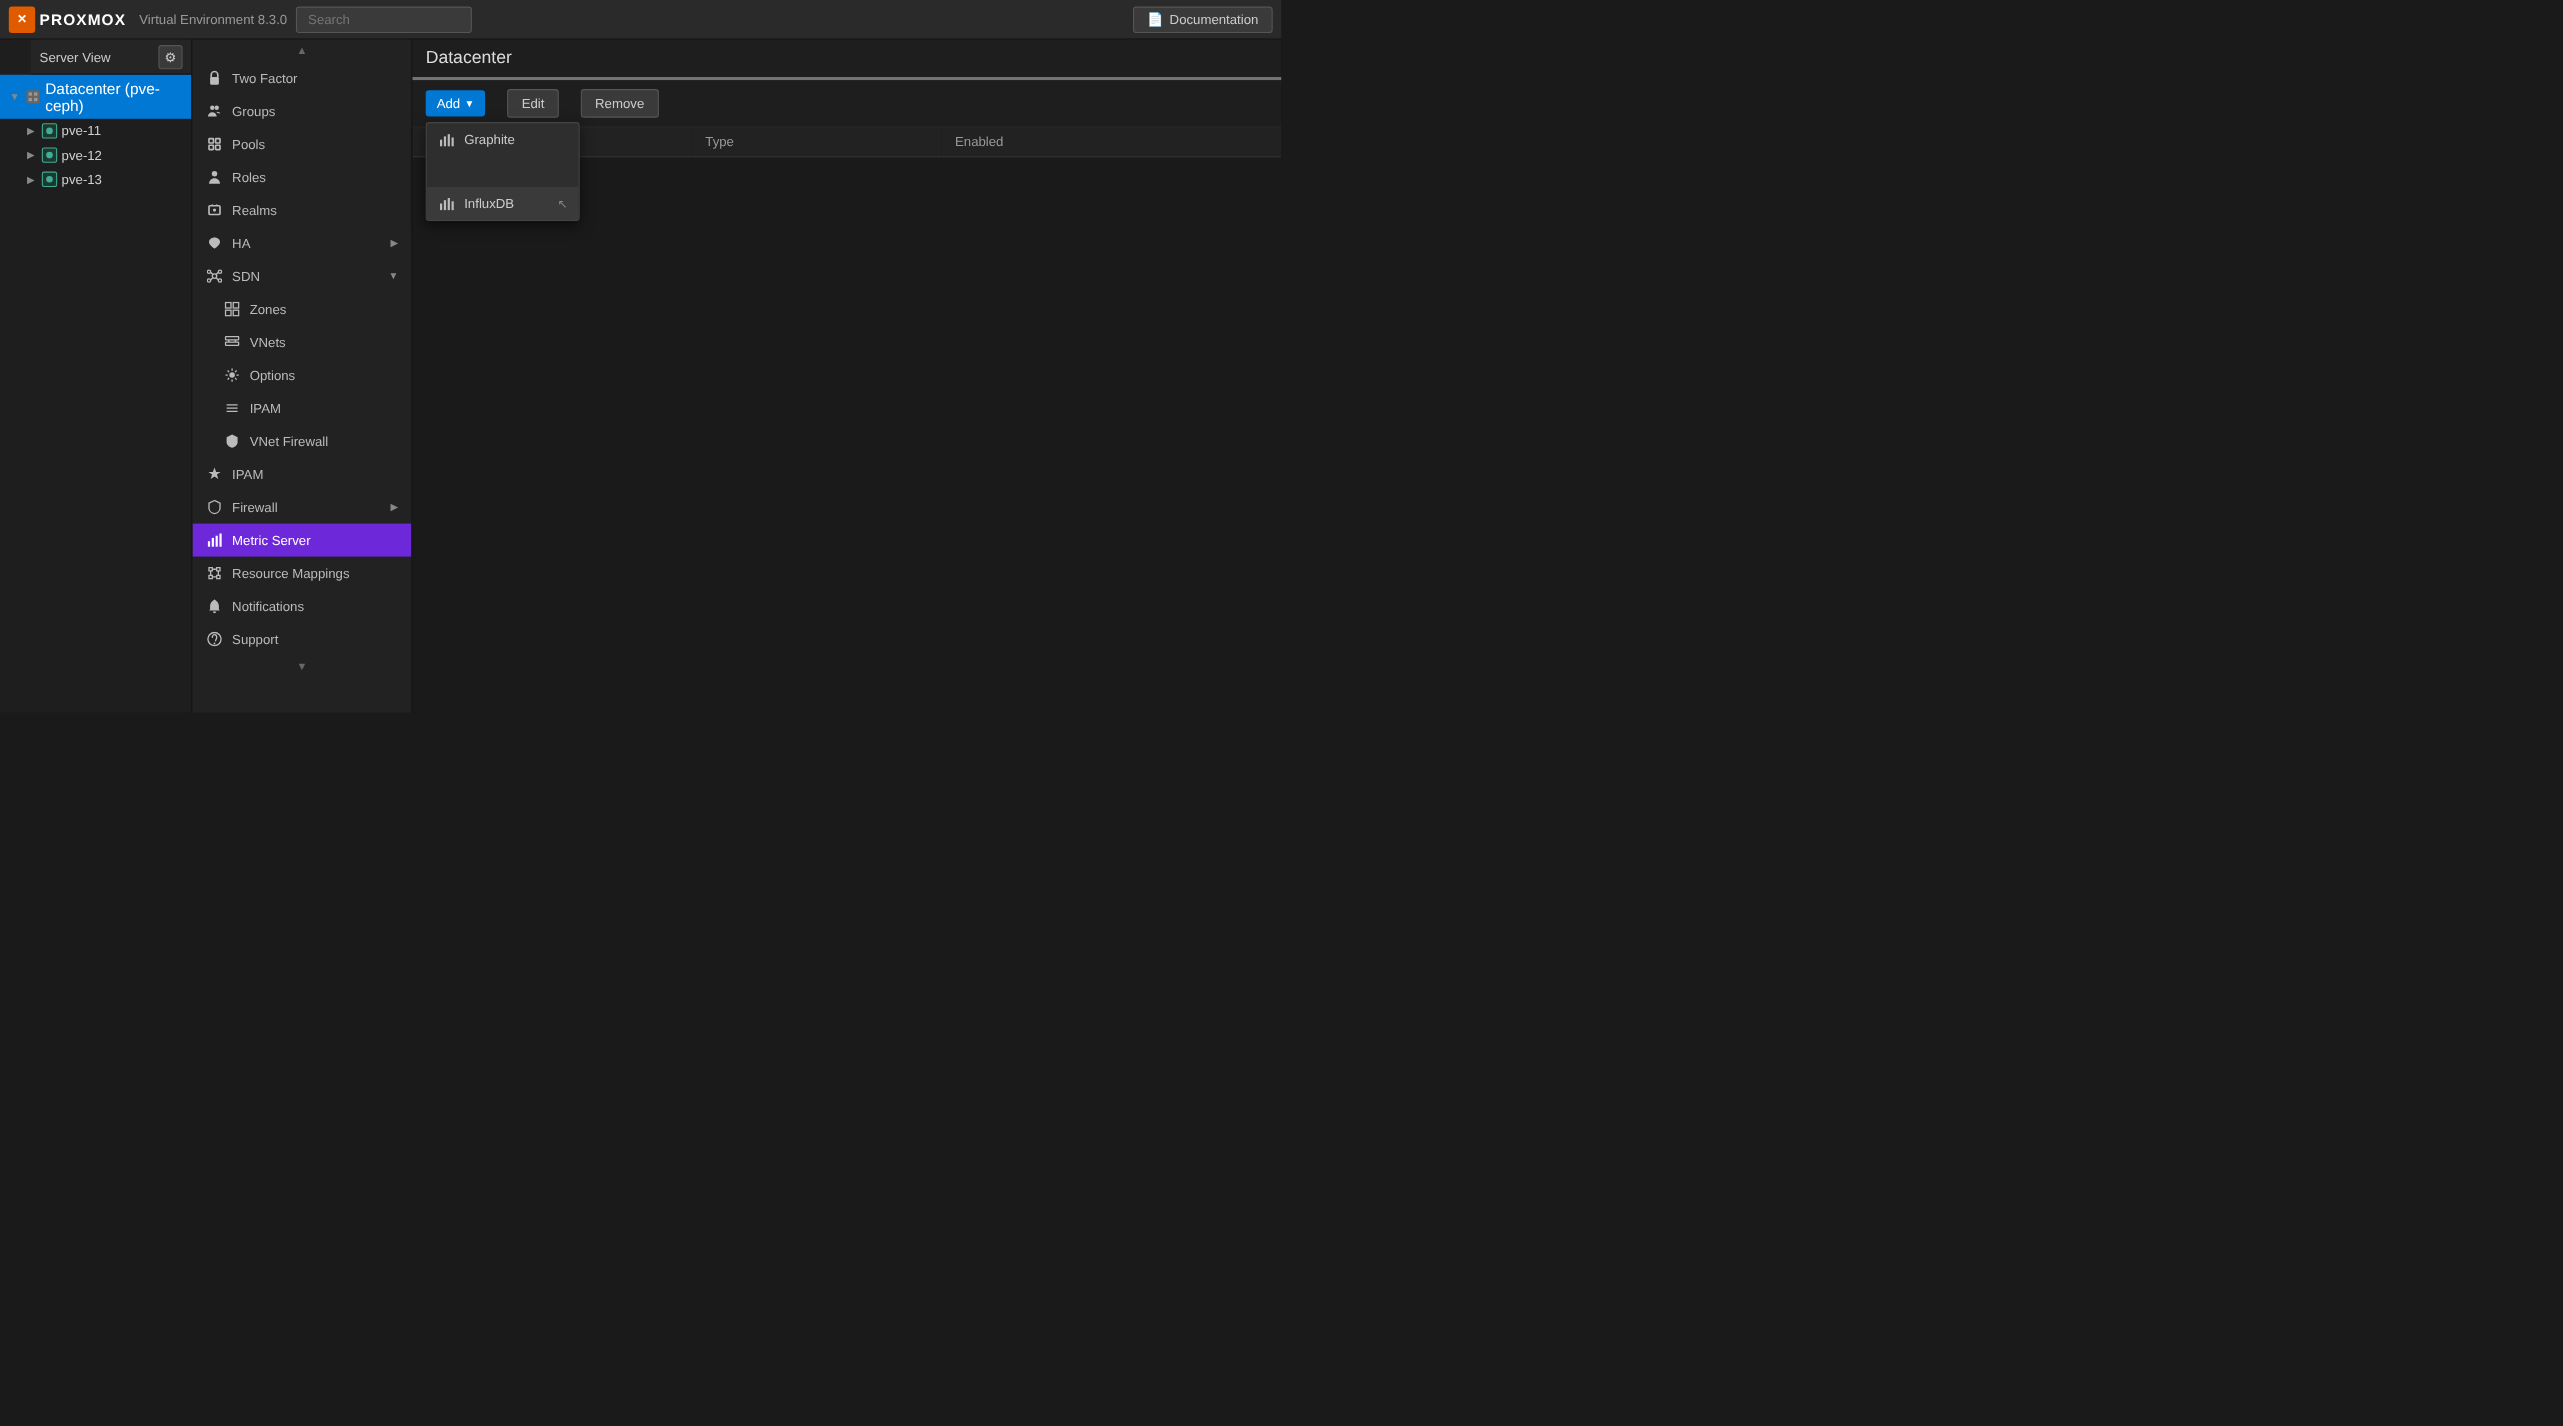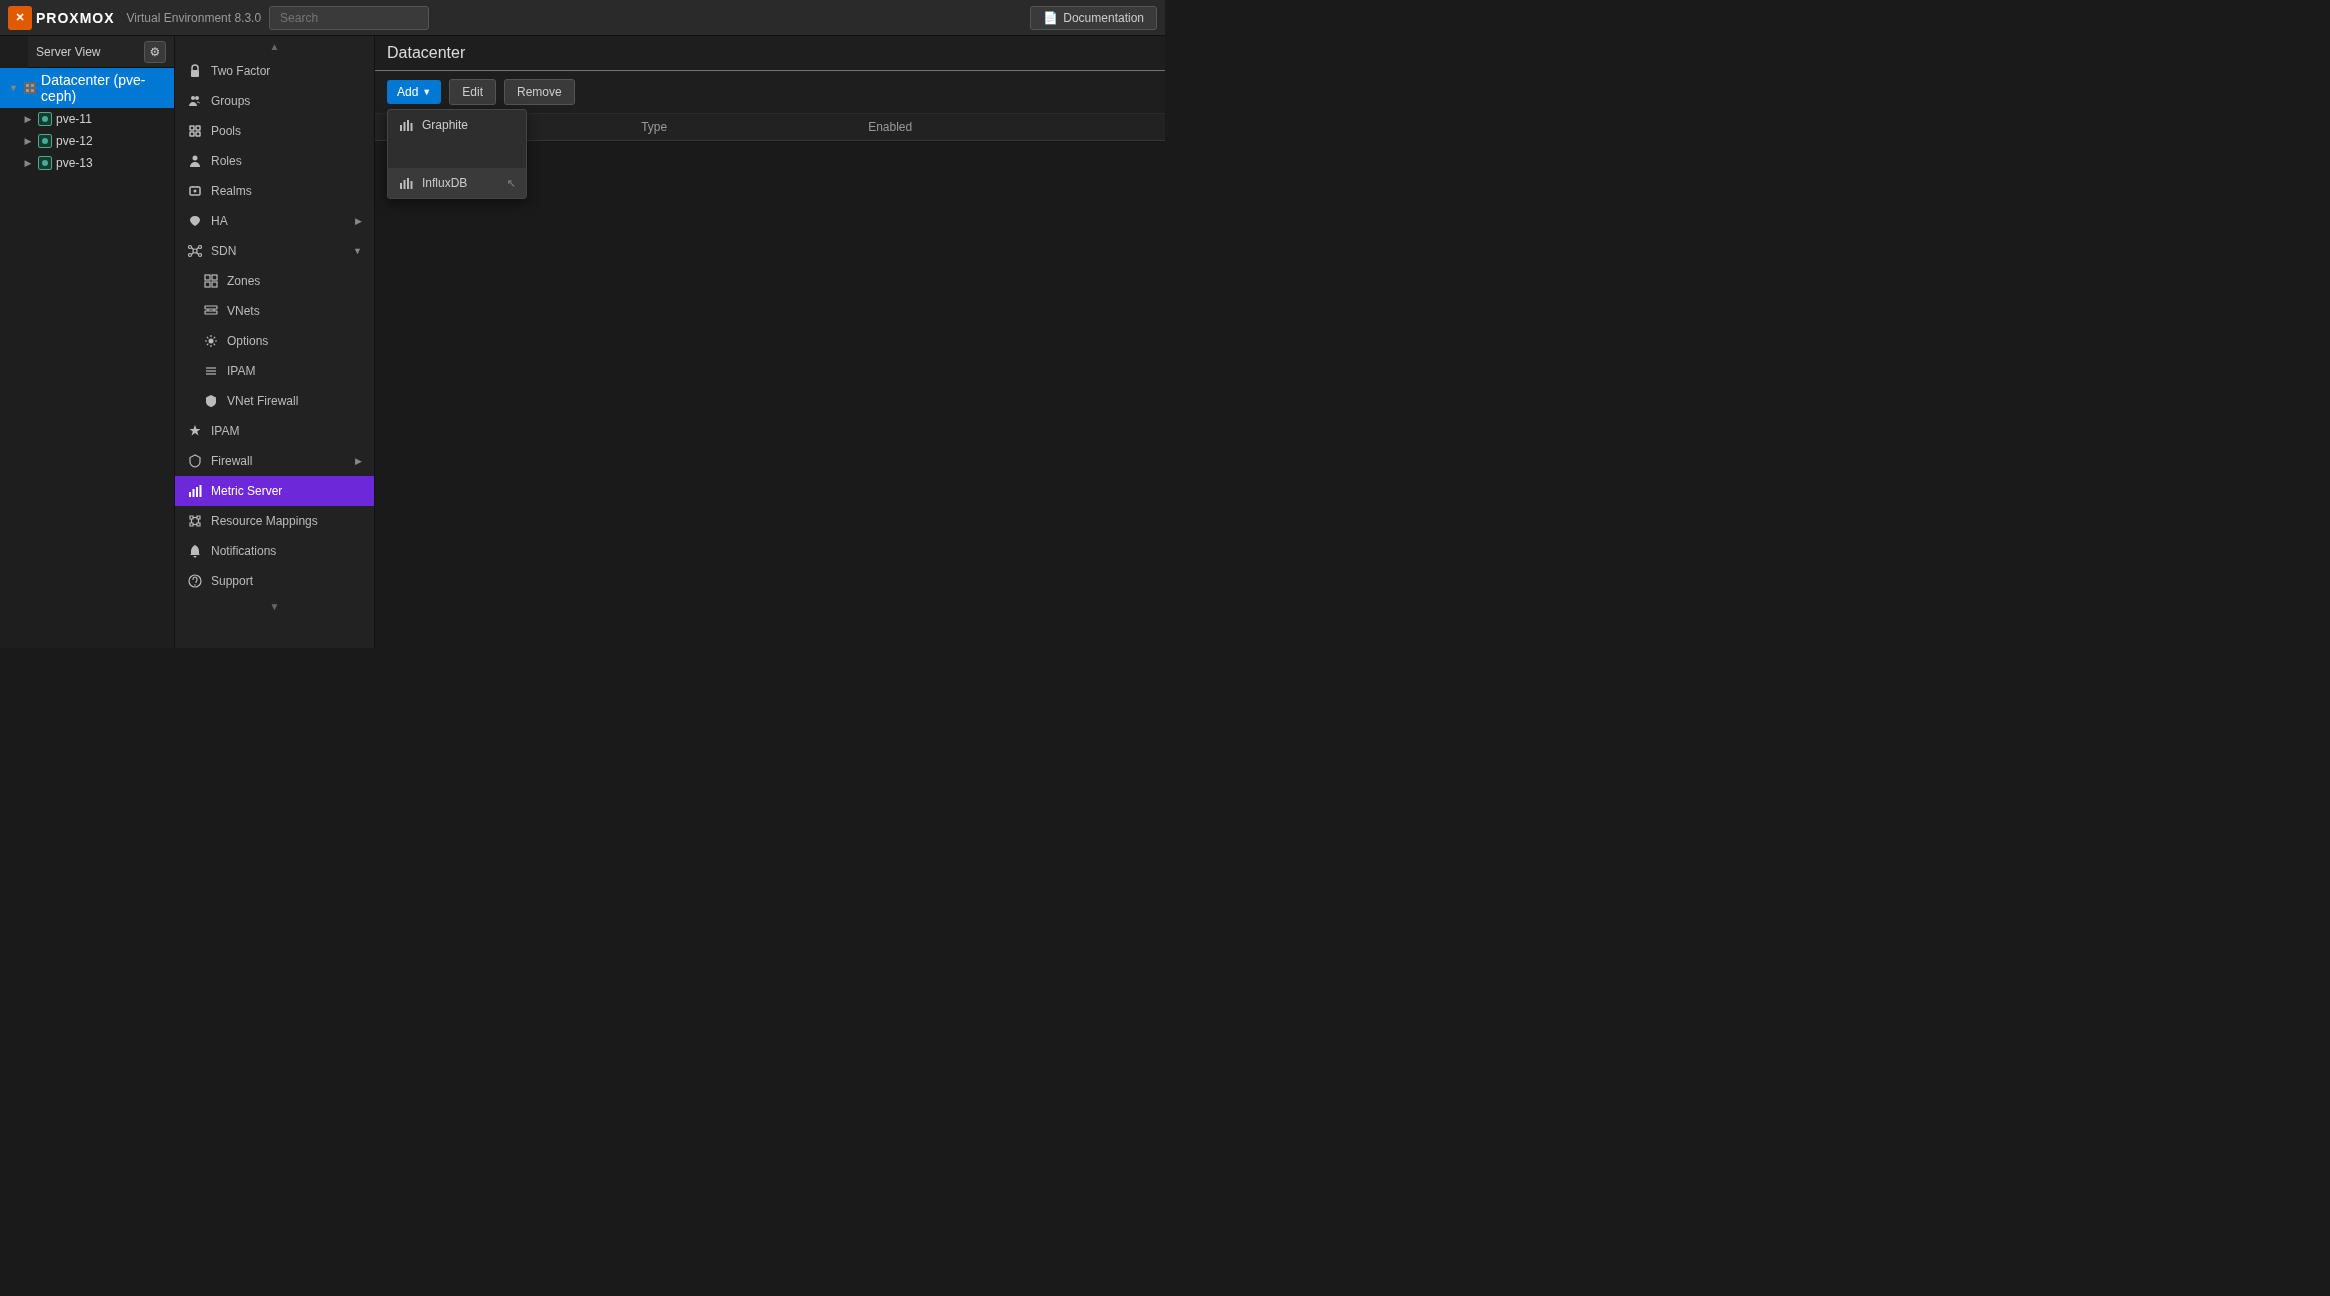--- a/index.html
+++ b/index.html
@@ -216,27 +216,27 @@
       background: #1a1a1a;
       display: flex;
       flex-direction: column;
       position: relative;
     }
     .content-header {
       padding: 8px 12px;
       font-size: 16px;
       color: #ddd;
       font-weight: 500;
-      border-bottom: 1px solid #737373;
+      border-bottom: 3px solid #737373;
       background: #1e1e1e;
     }
     .toolbar {
       display: flex;
       align-items: center;
-      gap: 8px;
+      gap: 20px;
       padding: 8px 12px;
       border-bottom: 1px solid #2a2a2a;
       background: #1e1e1e;
       position: relative;
     }
     .btn-add {
       background: #0078d4;
       border: none;
       color: #fff;
       padding: 5px 10px;

